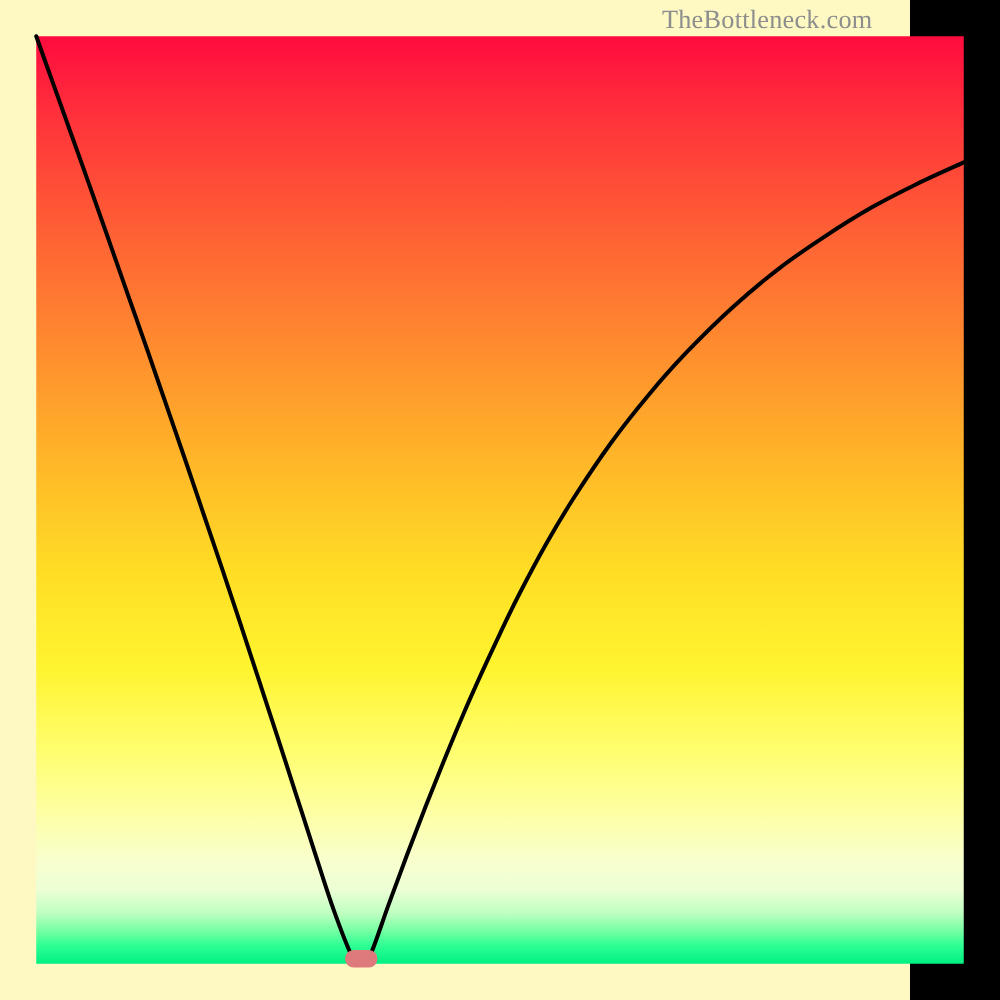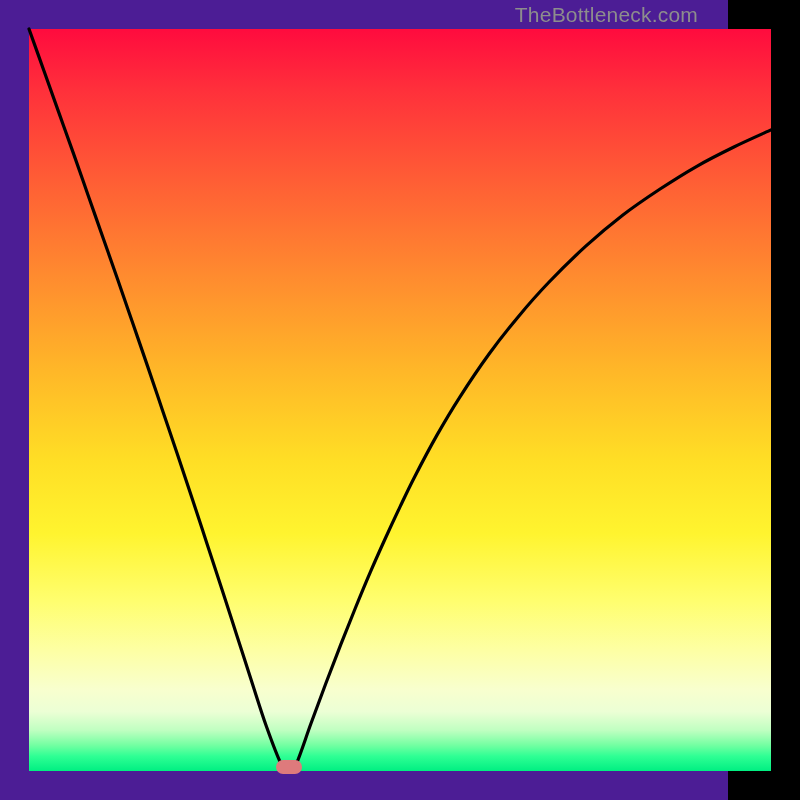--- a/index.html
+++ b/index.html
@@ -8,21 +8,22 @@
     width: 800px;
     height: 800px;
     overflow: hidden;
     background: #000;
     font-family: Arial, Helvetica, sans-serif;
   }
   .wrap {
     position: relative;
     width: 728px;
     height: 800px;
-    background: #4c1d95;
+    background: #fef9c3;
+    font-family: Liberation Serif, serif;
   }
   .plot {
     position: absolute;
     left: 29px;
     top: 29px;
     width: 742px;
     height: 742px;
     
     background: linear-gradient(
       to bottom,

